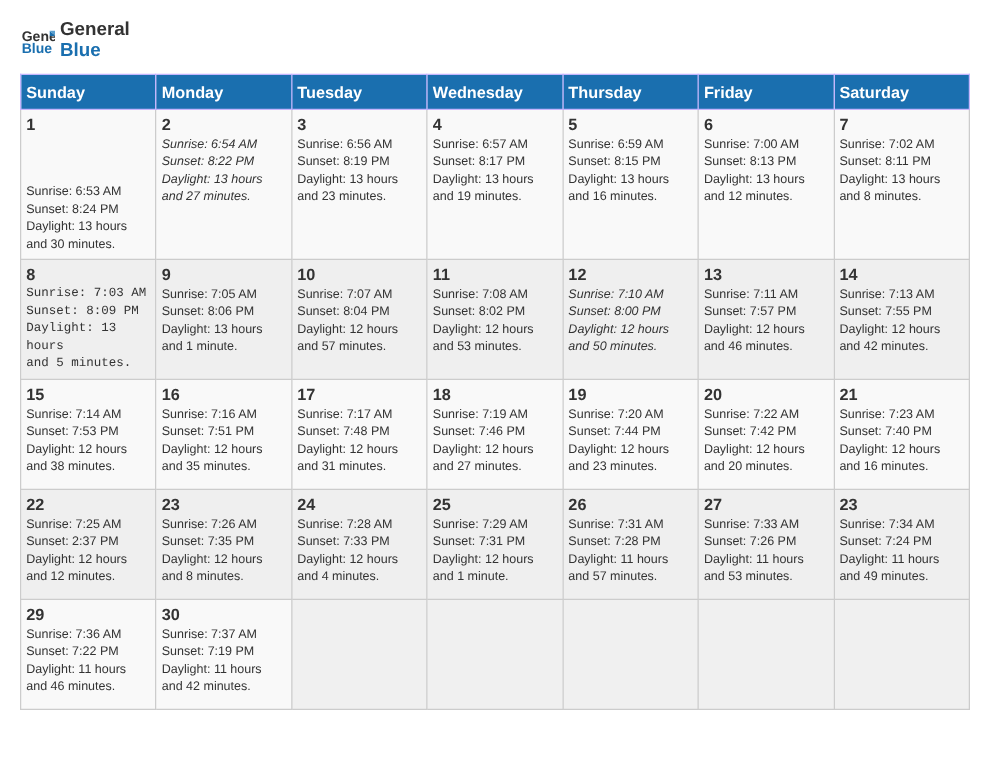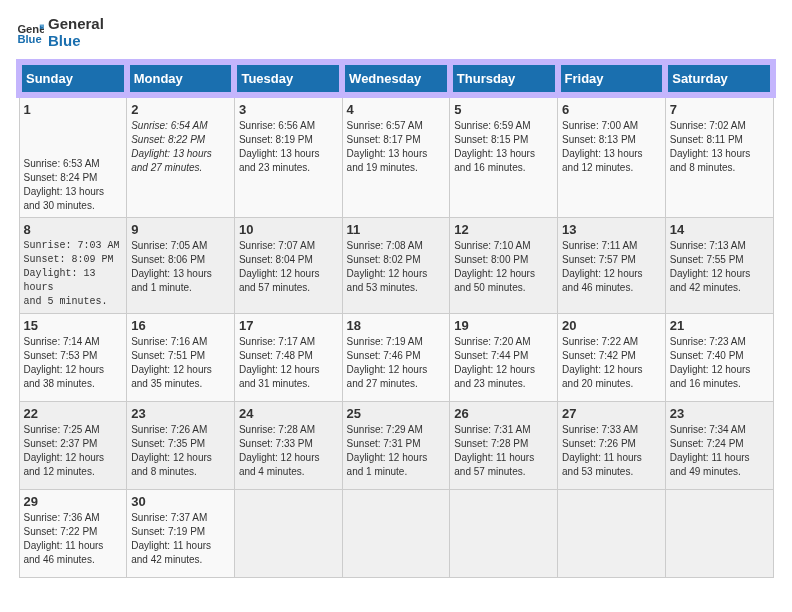--- a/index.html
+++ b/index.html
@@ -43,21 +43,21 @@
       border-collapse: collapse;
       table-layout: fixed;
     }
     thead th {
       background-color: #1a6faf;
       color: #fff;
       font-size: 13px;
       font-weight: bold;
       padding: 6px 4px;
       text-align: left;
-      border: 6px solid #c4b5fd;
+      border: 1px solid #c4b5fd;
     }
     tbody td {
       vertical-align: top;
       border: 1px solid #ccc;
       padding: 4px 4px;
       font-size: 10.5px;
       color: #333;
       height: 88px;
       background: #fff;
     }
@@ -192,21 +192,21 @@
         </td>
         <td>
           <span class="day-num">11</span>
           <div class="day-info" style="white-space: pre-line;">Sunrise: 7:08 AM
 Sunset: 8:02 PM
 Daylight: 12 hours
 and 53 minutes.</div>
         </td>
         <td>
           <span class="day-num">12</span>
-          <div class="day-info" style="white-space: pre-line;">Sunrise: 7:10 AM
+          <div class="day-info" style="white-space: pre-line; font-style: italic;">Sunrise: 7:10 AM
 Sunset: 8:00 PM
 Daylight: 12 hours
 and 50 minutes.</div>
         </td>
         <td>
           <span class="day-num">13</span>
           <div class="day-info" style="white-space: pre-line;">Sunrise: 7:11 AM
 Sunset: 7:57 PM
 Daylight: 12 hours
 and 46 minutes.</div>

